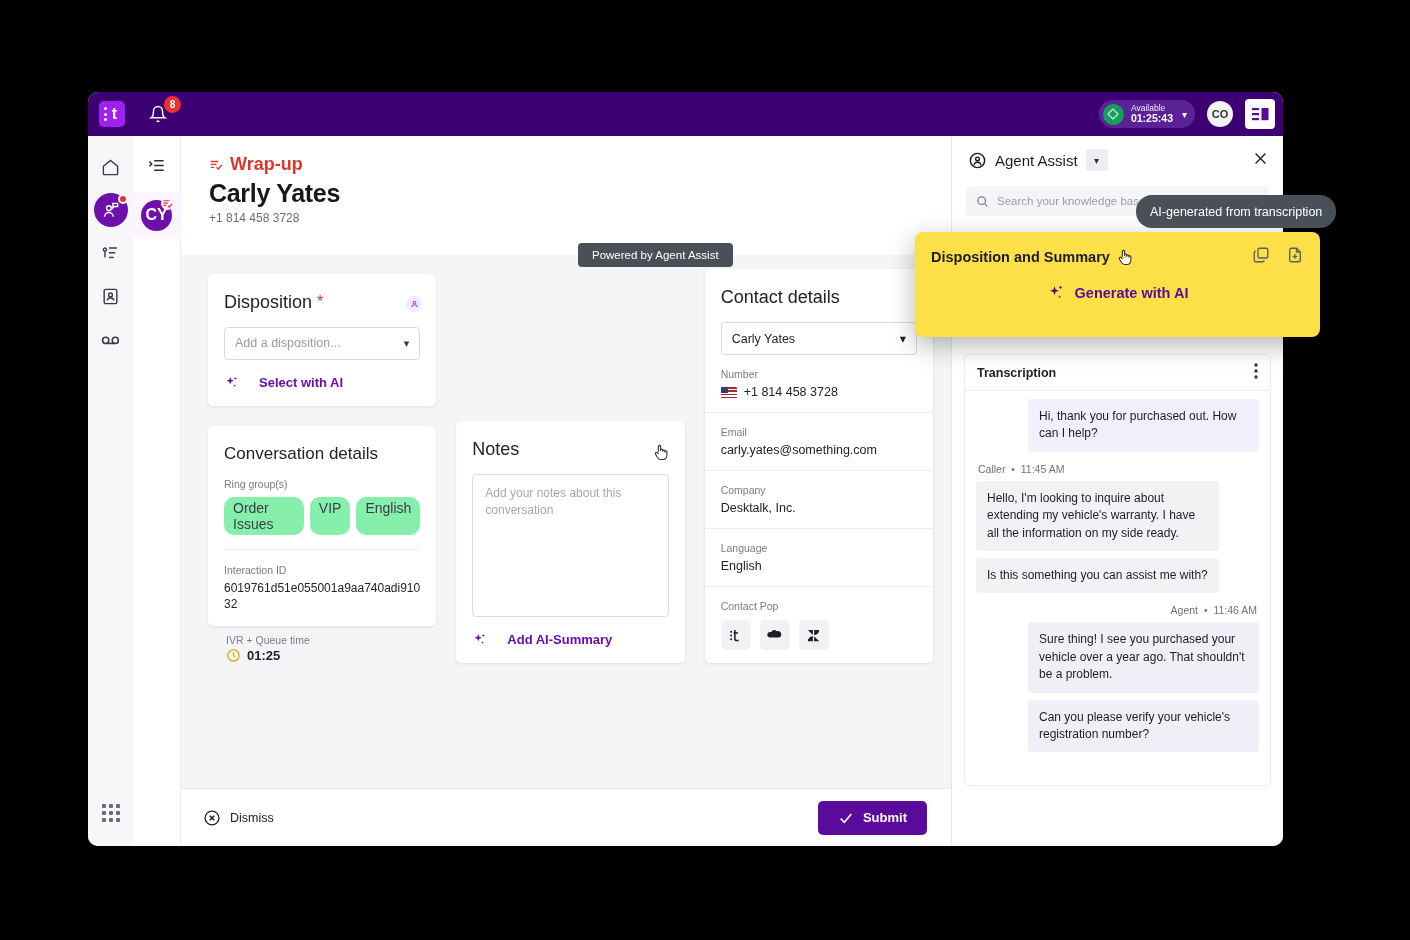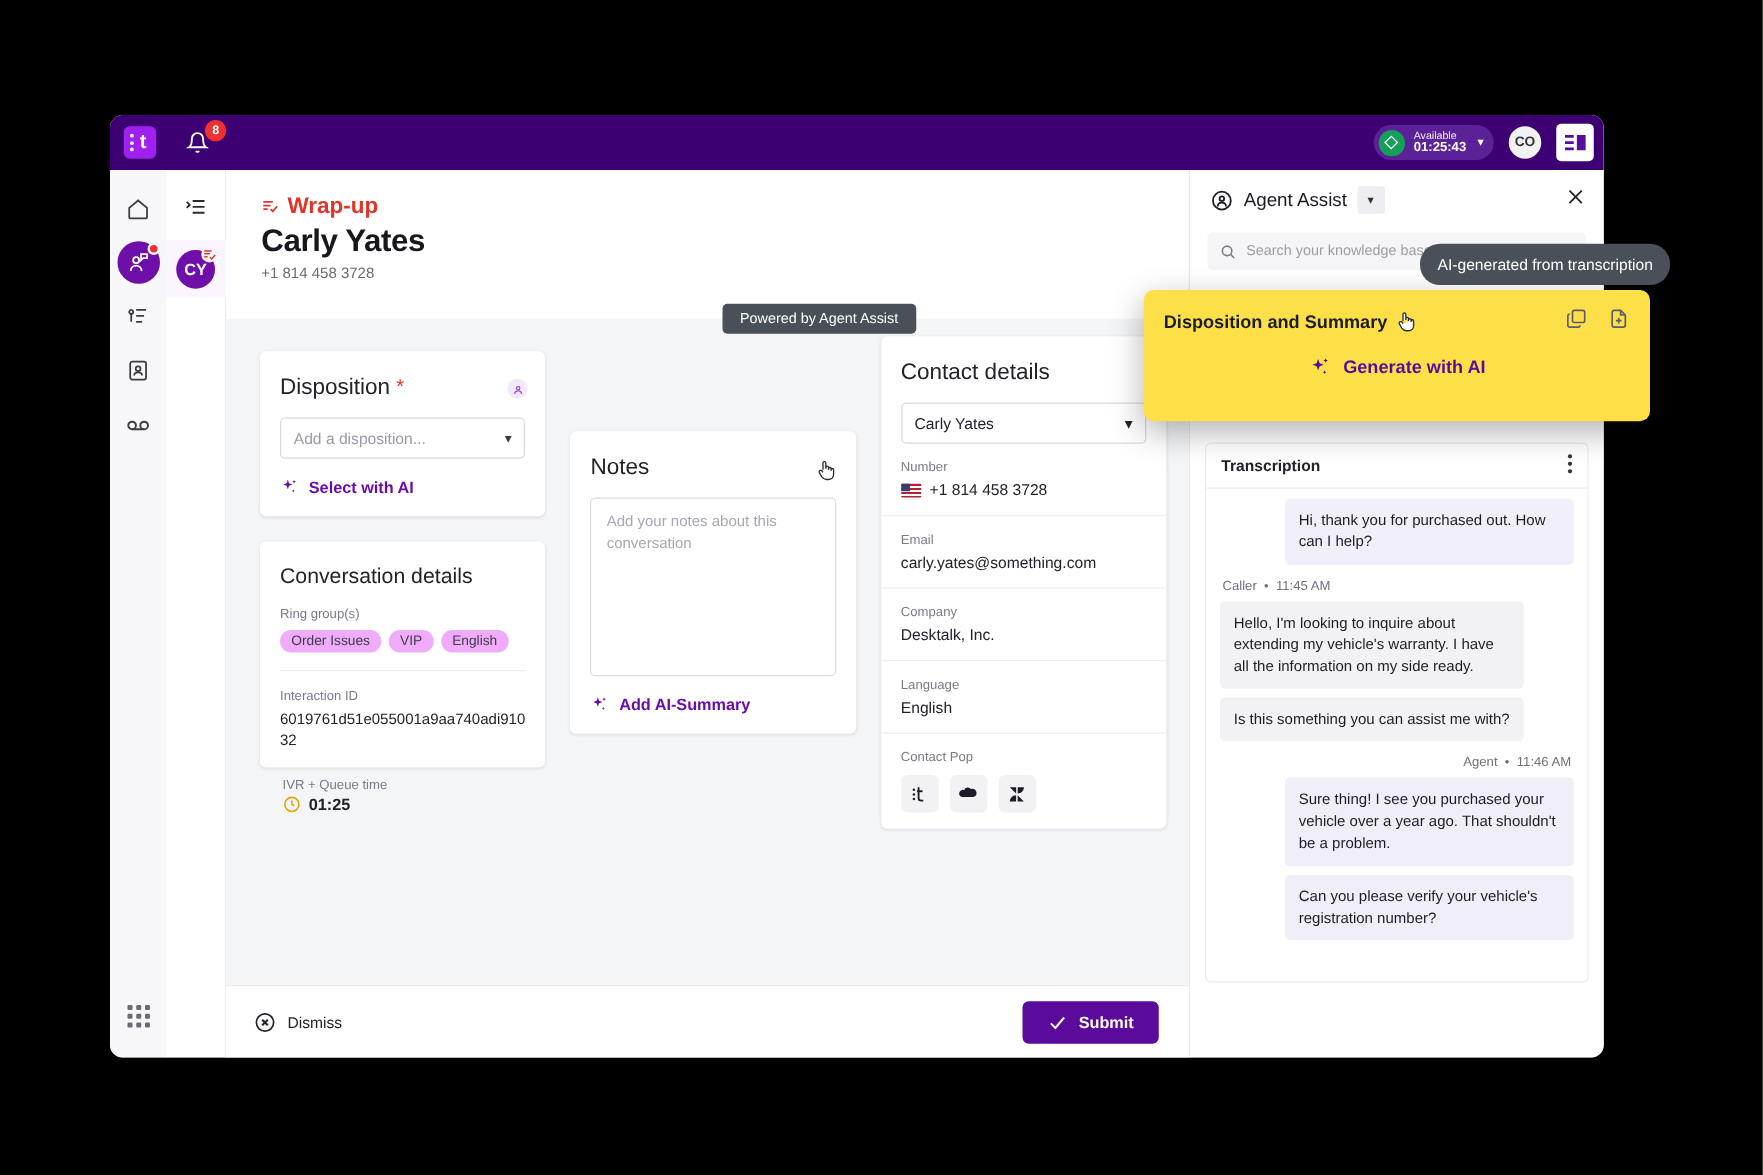--- a/index.html
+++ b/index.html
@@ -120,21 +120,21 @@
     color: #2a2a33; margin-bottom: 12px;
   }
   .conv-avatar-wrap {
     width: 48px; height: 46px; background: #faf5fe;
     display: flex; align-items: center; justify-content: center;
     position: relative;
   }
   .conv-avatar {
     width: 31px; height: 31px; border-radius: 50%;
     background: #6d0fa8; color: #fff;
-    font-size: 13px; font-weight: 600;
+    font-size: 16px; font-weight: 600;
     display: flex; align-items: center; justify-content: center;
   }
   .conv-avatar-badge {
     position: absolute; right: 7px; top: 5px;
     width: 13px; height: 13px; background: #faf5fe; border-radius: 50%;
     display:flex;align-items:center;justify-content:center;
   }
 
   
   .main {
@@ -149,21 +149,21 @@
     color: #e0352b; font-size: 18px; font-weight: 700;
   }
   .cust-name { font-size: 25px; font-weight: 700; color: #17171d; margin-top: 4px; letter-spacing: -.3px;}
   .cust-phone { font-size: 12px; color: #6b6b76; margin-top: 3px; }
 
   .board {
     position: absolute; left: 0; top: 119px; right: 0; bottom: 58px;
     background: #f4f5f7;
     padding: 14px 18px 0 27px;
   }
-  .cards-row { display: flex; gap: 20px; align-items: center; }
+  .cards-row { display: flex; gap: 20px; align-items: flex-end; }
 
   .card {
     background: #fff; border-radius: 5px;
     box-shadow: 0 1px 3px rgba(20,20,40,.10);
   }
   .col-a { width: 230px; }
   .col-b { width: 230px; }
   .col-c { width: 230px; }
 
   .card-title {
@@ -180,31 +180,31 @@
   }
   .select-box {
     margin-top: 14px; height: 33px;
     border: 1px solid #d8d8e0; border-radius: 4px;
     display: flex; align-items: center; padding: 0 10px;
     font-size: 12.5px; color: #9a9aa6;
     justify-content: space-between;
   }
   .select-box .chev { color: #3a3a45; font-size: 11px; }
   .ai-link {
-    margin-top: 15px; display: flex; align-items: center; gap: 8px;
+    margin-top: 15px; display: flex; align-items: center; gap: 20px;
     color: #6a0dad; font-size: 13px; font-weight: 700;
   }
 
   .conv-card { margin-top: 20px; padding: 18px 16px 0 16px; }
   .conv-card .card-title { font-size: 17px; }
   .field-label { font-size: 10.5px; color: #7b7b87; margin-top: 14px; }
   .chips { display: flex; gap: 6px; margin-top: 7px; padding-bottom: 14px; }
   .chip {
-    background: #f0abfc; border-radius: 10px;
-    padding: 3px 9px; font-size: 11px; color: #3d3d48;
+    background: #86efac; border-radius: 10px;
+    padding: 3px 9px; font-size: 14px; color: #3d3d48;
   }
   .divline { border-top: 1px solid #ededf1; }
   .idval { font-size: 12px; color: #22222b; margin-top: 4px; line-height: 1.35; word-break: break-all; padding-bottom: 14px; }
 
   .ivr-block { padding: 8px 0 0 18px; }
   .ivr-label { font-size: 10.5px; color: #7b7b87; }
   .ivr-row { display: flex; align-items: center; gap: 6px; margin-top: 2px; }
   .ivr-time { font-size: 13px; font-weight: 700; color: #22222b; }
 
   .notes-card { padding: 18px 16px 16px 16px; position: relative; }

